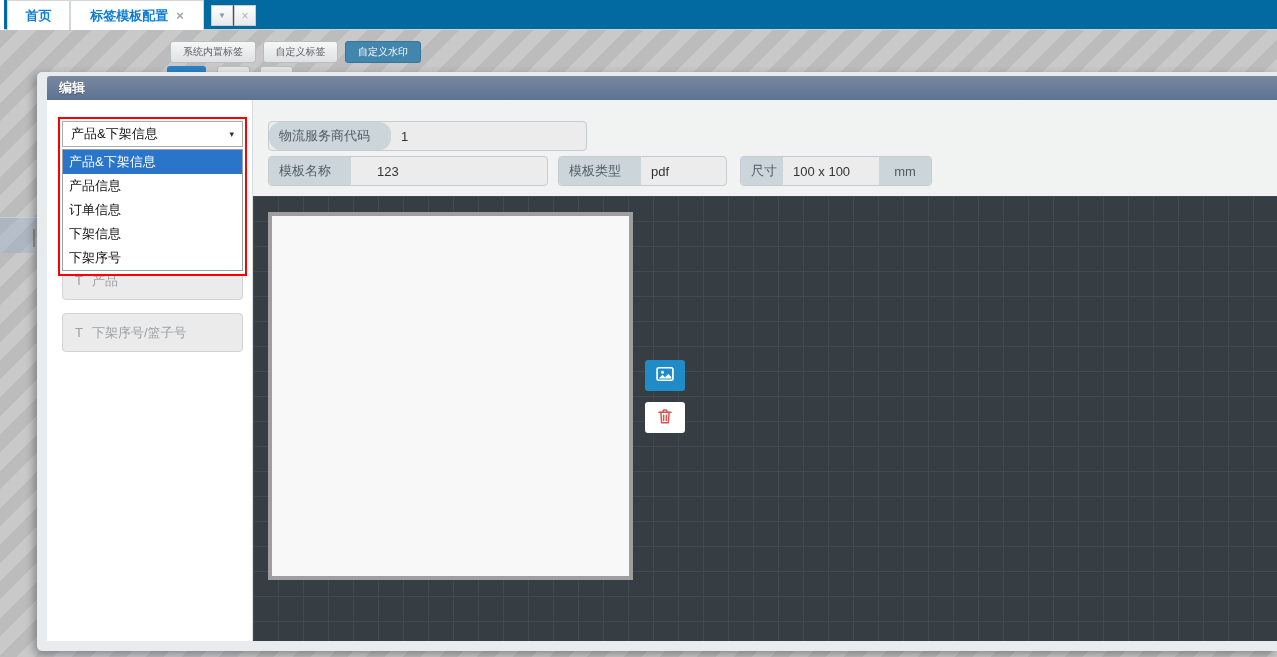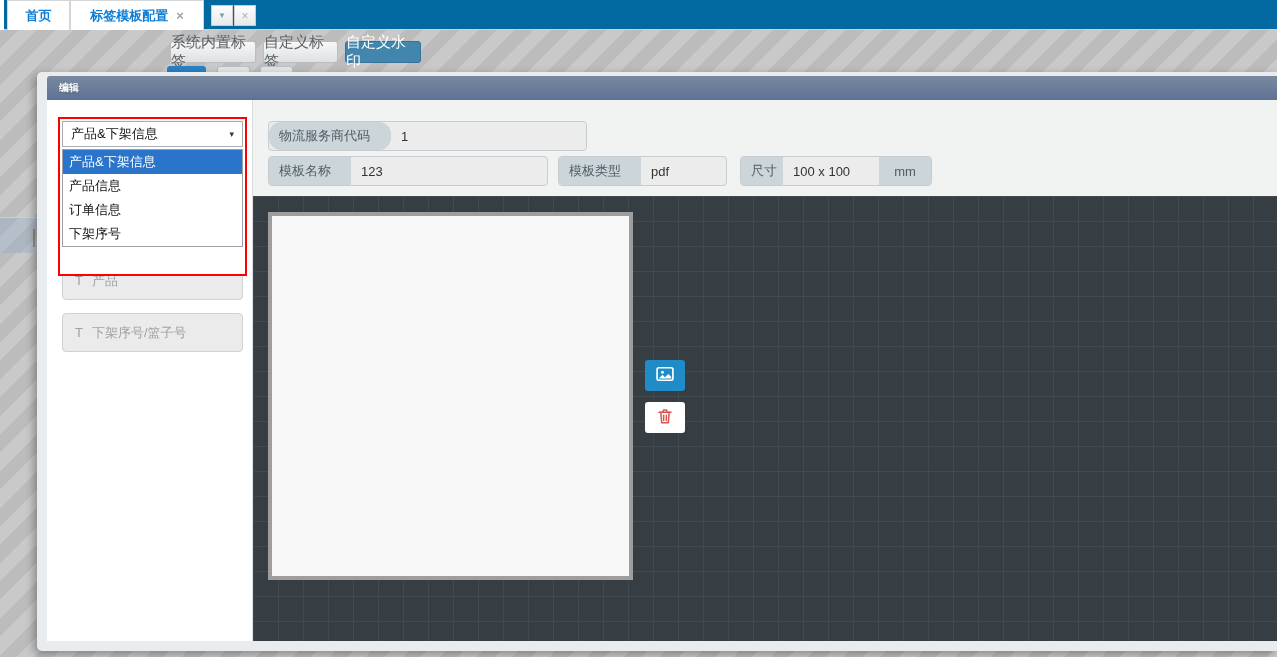--- a/index.html
+++ b/index.html
@@ -14,32 +14,32 @@
   .tab-close-x { color:#9aa2a8; font-weight:bold; font-size:13px; }
   .tc-btn { position:absolute; top:5px; width:22px; height:21px; box-sizing:border-box; border:1px solid #c9cdd0; background:linear-gradient(#fefefe,#e7e9ea); display:flex; align-items:center; justify-content:center; color:#8b98a3; cursor:pointer; }
   .tc-btn.dd { left:207px; font-size:8px; }
   .tc-btn.cls { left:230px; font-size:12px; color:#aab3ba; }
 
   
   .workspace { position:absolute; left:0; top:30px; width:100%; height:627px; background:repeating-linear-gradient(135deg,#bcbcbc 0 13px,#c9c9c9 13px 26px); }
   .blue-fragment { position:absolute; left:0; top:187px; width:37px; height:35px; background:#9fb0c2; border-top:1px solid #c5d0da; }
   .blue-fragment::after { content:""; position:absolute; inset:0; background:repeating-linear-gradient(135deg,rgba(190,190,190,.45) 0 13px,rgba(210,210,210,.45) 13px 26px); }
   .frag-tick { position:absolute; left:33px; top:11px; width:2px; height:18px; background:#7a5a3a; }
-  .subtab { position:absolute; top:11px; height:22px; box-sizing:border-box; border:1px solid #b9bdbf; border-radius:3px; background:linear-gradient(#f7f7f7,#dfe1e2); color:#5a6064; font-size:15px; display:flex; align-items:center; justify-content:center; z-index:2; cursor:pointer; }
+  .subtab { position:absolute; top:11px; height:22px; box-sizing:border-box; border:1px solid #b9bdbf; border-radius:3px; background:linear-gradient(#f7f7f7,#dfe1e2); color:#5a6064; font-size:10px; display:flex; align-items:center; justify-content:center; z-index:2; cursor:pointer; }
   .subtab.sys { left:170px; width:86px; }
   .subtab.cus { left:263px; width:75px; }
   .subtab.wat { left:345px; width:76px; background:#4286ad; border-color:#38749a; color:#fff; }
   .sliver { position:absolute; top:36px; height:7px; z-index:2; border-radius:3px 3px 0 0; box-sizing:border-box; }
   .sliver.blue { left:167px; width:39px; background:#2b80c4; }
   .sliver.g1 { left:217px; width:33px; background:#e3e5e6; border:1px solid #b9bdbf; border-bottom:none; }
   .sliver.g2 { left:260px; width:33px; background:#e3e5e6; border:1px solid #b9bdbf; border-bottom:none; }
 
   
   .dialog { position:absolute; left:37px; top:72px; width:1240px; height:579px; background:#e9ecee; border-radius:5px 0 0 5px; box-shadow:-3px 3px 9px rgba(0,0,0,.32); z-index:3; }
-  .dlg-header { position:absolute; left:10px; top:4px; right:0; height:24px; background:linear-gradient(#78899f,#5d7294); border-radius:3px 0 0 0; color:#fff; font-size:10px; font-weight:bold; line-height:24px; padding-left:12px; box-sizing:border-box; text-shadow:0 1px 1px rgba(0,0,0,.35); }
+  .dlg-header { position:absolute; left:10px; top:4px; right:0; height:24px; background:linear-gradient(#78899f,#5d7294); border-radius:3px 0 0 0; color:#fff; font-size:13px; font-weight:bold; line-height:24px; padding-left:12px; box-sizing:border-box; text-shadow:0 1px 1px rgba(0,0,0,.35); }
   .dlg-body { position:absolute; left:10px; top:28px; right:0; bottom:10px; background:#f1f2f2; overflow:hidden; }
   .left-panel { position:absolute; left:0; top:0; width:206px; height:100%; background:#fff; border-right:1px solid #dadcdd; box-sizing:border-box; }
 
   
   .combo-wrap { position:absolute; left:11px; top:17px; width:189px; height:159px; border:2px solid #ff0000; background:#fff; box-sizing:border-box; z-index:5; }
   .select-box { margin:2px; height:26px; border:1px solid #a9adb0; display:flex; align-items:center; justify-content:space-between; padding:0 8px; font-size:13px; color:#111; background:#fff; box-sizing:border-box; cursor:pointer; }
   .select-caret { font-size:9px; color:#333; }
   .option-list { margin:0 2px 2px; border:1px solid #9aa2a8; background:#fff; }
   .option { height:24px; line-height:24px; padding-left:6px; font-size:13px; color:#111; background:#fff; cursor:pointer; white-space:nowrap; overflow:hidden; }
   .option.selected { background:#2a74ca; color:#fff; }
@@ -120,30 +120,31 @@
 
         <div class="combo-wrap">
           <div class="select-box">
             <span>产品&amp;下架信息</span>
             <span class="select-caret">▾</span>
           </div>
           <div class="option-list">
             <div class="option selected">产品&amp;下架信息</div>
             <div class="option">产品信息</div>
             <div class="option">订单信息</div>
+            <div class="option">下架信息</div>
             <div class="option">下架序号</div>
           </div>
         </div>
       </div>
 
       <div class="field" style="left:221px; top:21px; width:319px;">
         <span class="f-label" style="width:122px;border-radius:12px;">物流服务商代码</span>
         <span class="f-value">1</span>
       </div>
-      <div class="field" style="left:221px; top:56px; width:280px;">
+      <div class="field" style="left:221px; top:56px; width:280px;gap:16px;">
         <span class="f-label" style="width:82px;">模板名称</span>
         <span class="f-value">123</span>
       </div>
       <div class="field" style="left:511px; top:56px; width:169px;">
         <span class="f-label" style="width:82px;">模板类型</span>
         <span class="f-value">pdf</span>
       </div>
       <div class="field" style="left:693px; top:56px; width:192px;">
         <span class="f-label" style="width:42px;">尺寸</span>
         <span class="f-value">100 x 100</span>

